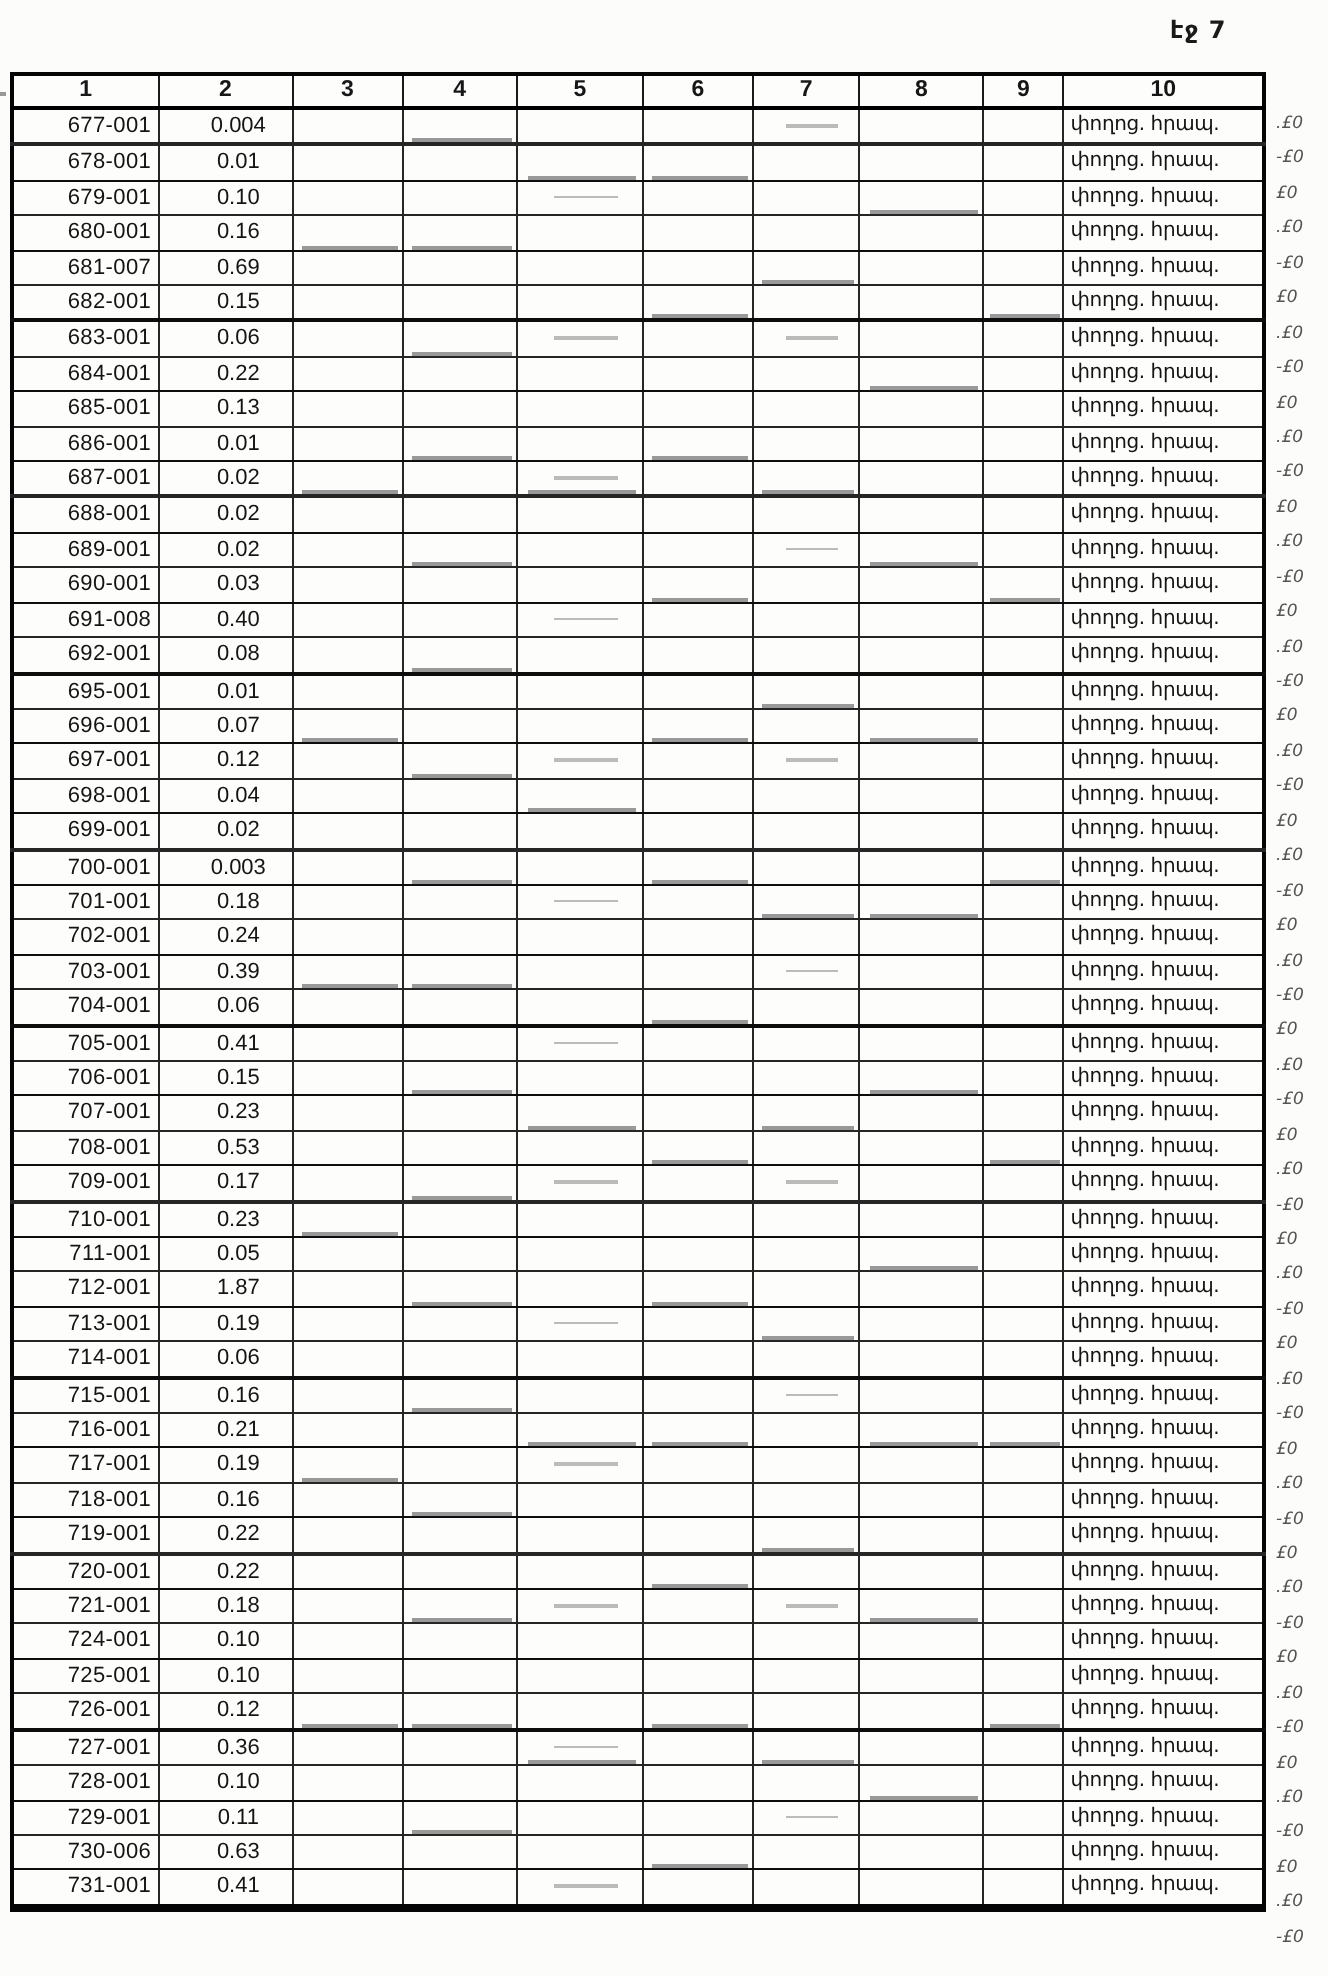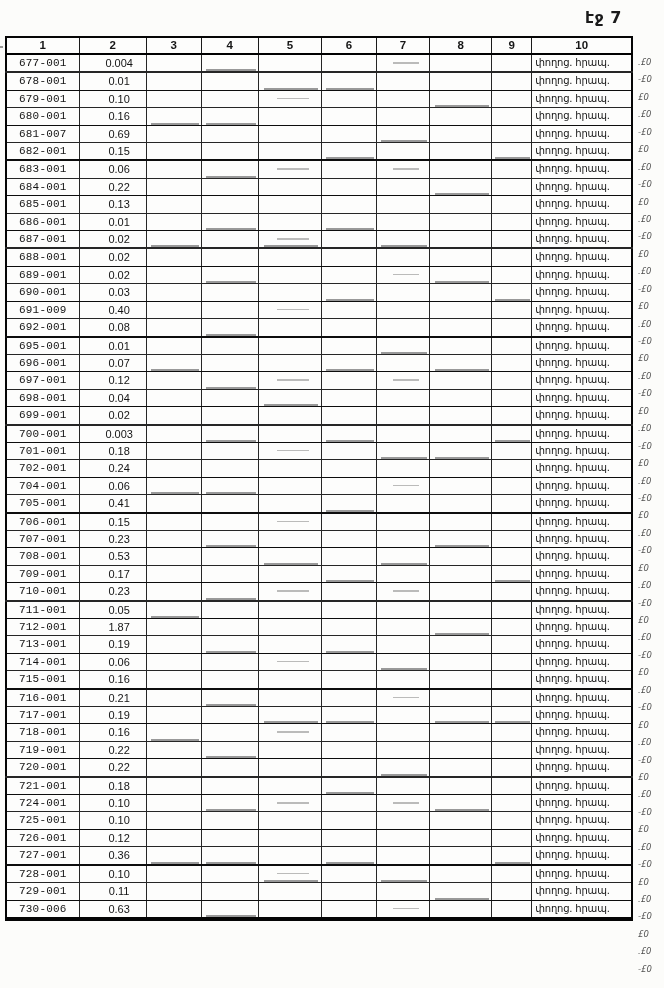--- a/index.html
+++ b/index.html
@@ -7,21 +7,21 @@
     width:664px; height:988px;
     background:#fcfcfa;
     position:relative;
     font-family:"Liberation Sans", sans-serif;
     color:#141414;
     overflow:hidden;
   }
   .page-num {
     position:absolute; top:8px; left:585px;
     font-family:"DejaVu Sans", sans-serif;
-    font-size:16px; font-weight:700; letter-spacing:.5px;
+    font-size:12px; font-weight:700; letter-spacing:.5px;
     color:#1a1a1a;
   }
   table.scan {
     position:absolute; top:36px; left:5px;
     width:628px;
     border-collapse:collapse; table-layout:fixed;
     border:2px solid #050505;
     border-bottom:4px solid #050505;
     background:#fdfdfc;
   }
@@ -35,21 +35,21 @@
   }
   tbody td {
     height:16.4px; line-height:16.4px;
     padding:0 3px; font-size:11px;
     border:1px solid #262626;
     overflow:hidden; white-space:nowrap;
     position:relative;
   }
   tbody tr:nth-child(2n) td { border-bottom-color:#0d0d0d; }
   tbody tr:nth-child(5n+1) td { border-bottom-width:2px; }
-  td.code { text-align:center; letter-spacing:.2px;font-family:Liberation Mono, monospace; }
+  td.code { text-align:right; letter-spacing:.2px; }
   td.val  { text-align:center;padding-left:16px; }
   td.cat  {
     font-family:"DejaVu Sans", sans-serif;
     font-size:10px; text-align:left; padding-left:3px;
     letter-spacing:-.2px;
   }
   
   tbody tr:nth-child(3n+1) td.empty:nth-child(4)::after,
   tbody tr:nth-child(4n+2) td.empty:nth-child(6)::after,
   tbody tr:nth-child(5n+3) td.empty:nth-child(8)::after,
@@ -276,21 +276,21 @@
         <td class="empty"></td>
         <td class="empty"></td>
         <td class="empty"></td>
         <td class="empty"></td>
         <td class="empty"></td>
         <td class="empty"></td>
         <td class="empty"></td>
         <td class="cat">փողոց. հրապ.</td>
       </tr>
       <tr>
-        <td class="code">691-009</td>
+        <td class="code">691-008</td>
         <td class="val">0.40</td>
         <td class="empty"></td>
         <td class="empty"></td>
         <td class="empty"></td>
         <td class="empty"></td>
         <td class="empty"></td>
         <td class="empty"></td>
         <td class="empty"></td>
         <td class="cat">փողոց. հրապ.</td>
       </tr>
@@ -396,20 +396,32 @@
         <td class="empty"></td>
         <td class="empty"></td>
         <td class="empty"></td>
         <td class="empty"></td>
         <td class="empty"></td>
         <td class="empty"></td>
         <td class="empty"></td>
         <td class="cat">փողոց. հրապ.</td>
       </tr>
       <tr>
+        <td class="code">703-001</td>
+        <td class="val">0.39</td>
+        <td class="empty"></td>
+        <td class="empty"></td>
+        <td class="empty"></td>
+        <td class="empty"></td>
+        <td class="empty"></td>
+        <td class="empty"></td>
+        <td class="empty"></td>
+        <td class="cat">փողոց. հրապ.</td>
+      </tr>
+      <tr>
         <td class="code">704-001</td>
         <td class="val">0.06</td>
         <td class="empty"></td>
         <td class="empty"></td>
         <td class="empty"></td>
         <td class="empty"></td>
         <td class="empty"></td>
         <td class="empty"></td>
         <td class="empty"></td>
         <td class="cat">փողոց. հրապ.</td>
@@ -686,20 +698,32 @@
         <td class="empty"></td>
         <td class="empty"></td>
         <td class="empty"></td>
         <td class="empty"></td>
         <td class="empty"></td>
         <td class="cat">փողոց. հրապ.</td>
       </tr>
       <tr>
         <td class="code">730-006</td>
         <td class="val">0.63</td>
+        <td class="empty"></td>
+        <td class="empty"></td>
+        <td class="empty"></td>
+        <td class="empty"></td>
+        <td class="empty"></td>
+        <td class="empty"></td>
+        <td class="empty"></td>
+        <td class="cat">փողոց. հրապ.</td>
+      </tr>
+      <tr>
+        <td class="code">731-001</td>
+        <td class="val">0.41</td>
         <td class="empty"></td>
         <td class="empty"></td>
         <td class="empty"></td>
         <td class="empty"></td>
         <td class="empty"></td>
         <td class="empty"></td>
         <td class="empty"></td>
         <td class="cat">փողոց. հրապ.</td>
       </tr>
     </tbody>

